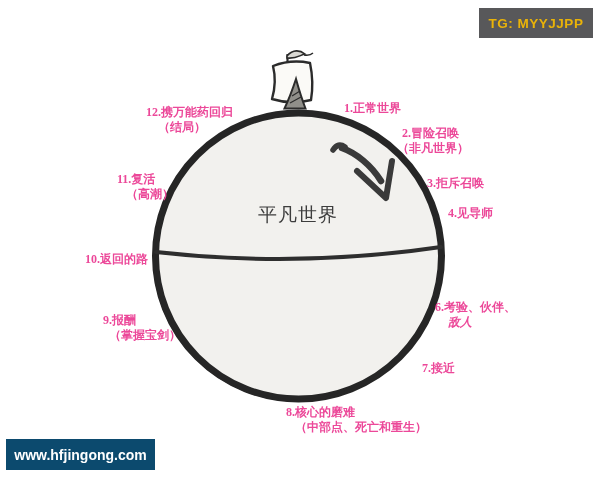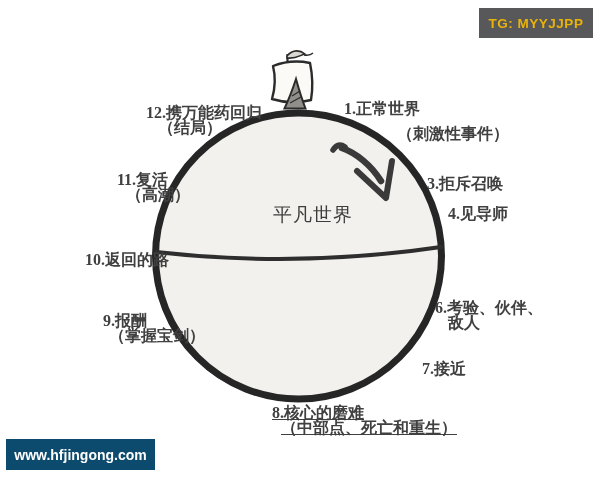--- a/index.html
+++ b/index.html
@@ -20,27 +20,27 @@
   .watermark{
     position:absolute;left:6px;top:439px;width:149px;height:31px;
     background:#0c4a6e;color:#ffffff;
     display:flex;align-items:center;justify-content:center;
     font-size:14px;font-weight:bold;
   }
   
   .stage{
     position:absolute;
     font-family:"Liberation Serif","DejaVu Serif",serif;
-    font-weight:700;color:#404040;
-    font-size:16px;line-height:15px;white-space:nowrap;
+    font-weight:700;color:#ec4899;
+    font-size:12px;line-height:15px;white-space:nowrap;
   }
   .stage span{display:block;}
   
   .world{
-    position:absolute;width:110px;text-align:right;
+    position:absolute;width:110px;text-align:center;
     font-size:19px;color:#3d3d3d;font-weight:500;letter-spacing:1px;
     font-family:"Liberation Sans","DejaVu Sans",sans-serif;
   }
 </style>
 </head>
 <body>
 
 <div class="stage-canvas">
 
   <svg class="sketch" width="600" height="480" viewBox="0 0 600 480">
@@ -67,42 +67,43 @@
     </g>
   </svg>
 
   <div class="world" style="left:243px;top:202px;">平凡世界</div>
 
   <div class="stage" style="left:344px;top:101px;">
     <span>1.正常世界</span>
   </div>
 
   <div class="stage" style="left:397px;top:126px;">
-    <span>（刺激性事件）</span>
+    <span style="padding-left:5px;">2.冒险召唤</span>
+    <span>（非凡世界）</span>
   </div>
 
   <div class="stage" style="left:427px;top:176px;">
     <span>3.拒斥召唤</span>
   </div>
 
   <div class="stage" style="left:448px;top:206px;">
     <span>4.见导师</span>
   </div>
 
 
   <div class="stage" style="left:435px;top:300px;">
     <span>6.考验、伙伴、</span>
-    <span style="padding-left:13px;">敌人</span>
+    <span style="padding-left:13px;font-style:italic;">敌人</span>
   </div>
 
   <div class="stage" style="left:422px;top:348px;margin-top:13px;">
     <span>7.接近</span>
   </div>
 
-  <div class="stage" style="left:272px;top:405px;text-decoration:underline;">
+  <div class="stage" style="left:286px;top:405px;">
     <span>8.核心的磨难</span>
     <span style="padding-left:9px;">（中部点、死亡和重生）</span>
   </div>
 
   <div class="stage" style="left:103px;top:313px;">
     <span>9.报酬</span>
     <span style="padding-left:6px;">（掌握宝剑）</span>
   </div>
 
   <div class="stage" style="left:85px;top:252px;">

